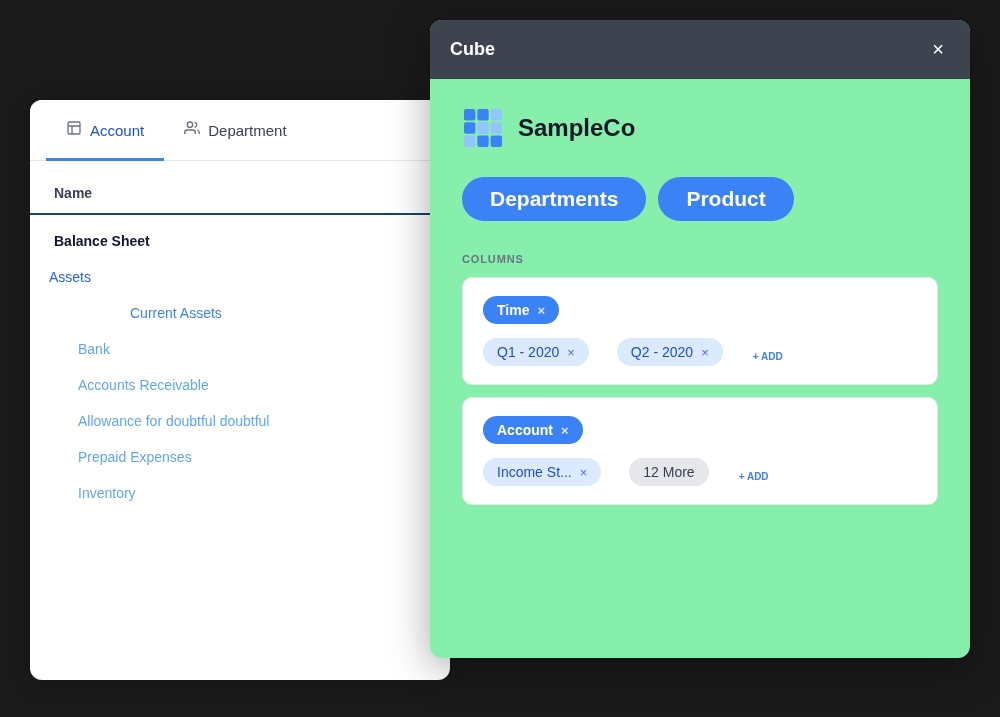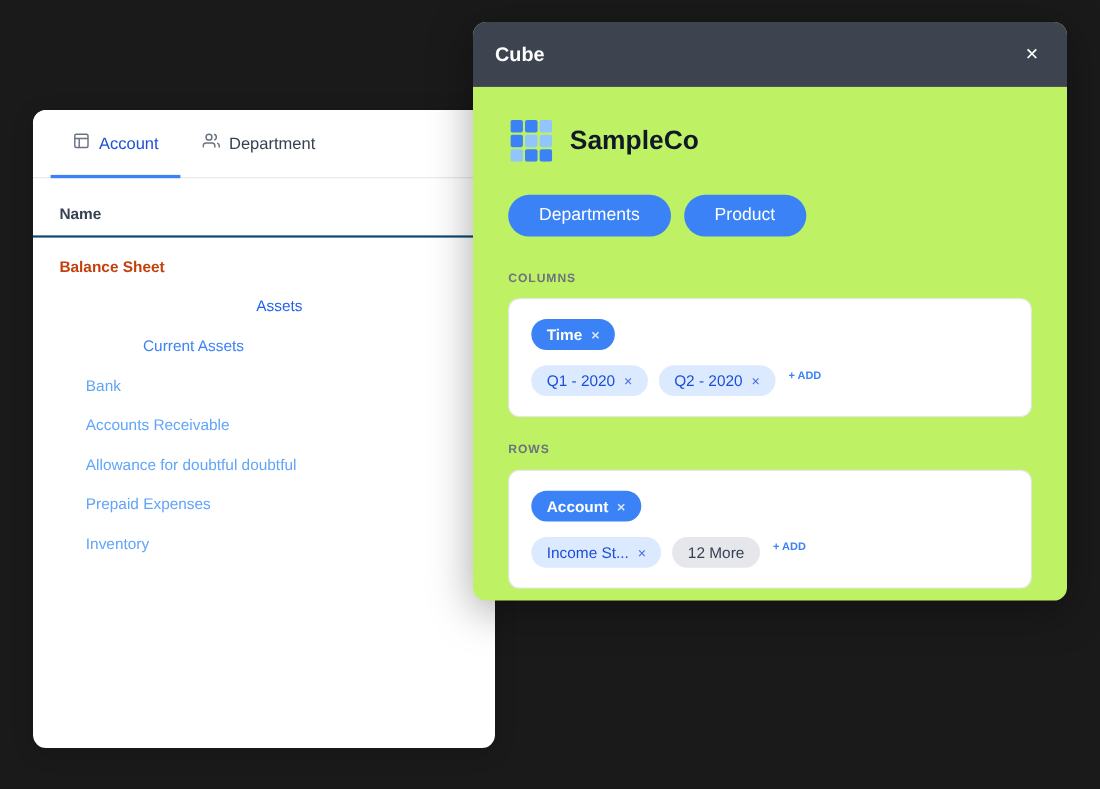--- a/index.html
+++ b/index.html
@@ -69,33 +69,33 @@
     .bg-list {
       padding: 8px 0;
     }
 
     .bg-list-item {
       padding: 10px 24px;
       font-size: 14px;
       cursor: pointer;
     }
 
-    .bg-list-item.level-0 { color: #c2410c; font-weight: 600; }
-    .bg-list-item.level-1 { color: #2563eb; padding-left: 52px; text-align: center; }
+    .bg-list-item.level-0 { color: #0f172a; font-weight: 600; }
+    .bg-list-item.level-1 { color: #2563eb; padding-left: 19px; }
     .bg-list-item.level-2 { color: #3b82f6; padding-left: 100px; }
     .bg-list-item.level-3 { color: #60a5fa; padding-left: 48px; }
 
     
     .modal {
       position: absolute;
       left: 430px;
       top: 20px;
       width: 540px;
-      height: 526px;
-      background: #bef264;
+      height: 638px;
+      background: #86efac;
       border-radius: 12px;
       box-shadow: 0 8px 40px rgba(0,0,0,0.35);
       overflow: hidden;
       display: flex;
       flex-direction: column;
     }
 
     .modal-header {
       background: #3d4450;
       color: #fff;
@@ -159,42 +159,42 @@
     .dimension-buttons {
       display: flex;
       gap: 12px;
       margin-bottom: 32px;
     }
 
     .dim-btn {
       padding: 10px 28px;
       border-radius: 50px;
       border: none;
-      font-size: 16px;
-      font-weight: 400;
+      font-size: 21px;
+      font-weight: 700;
       cursor: pointer;
       color: #fff;
       background: #3b82f6;
     }
 
     
     .section-label {
       font-size: 11px;
       font-weight: 700;
       letter-spacing: 0.08em;
       color: #6b7280;
       text-transform: uppercase;
       margin-bottom: 12px;
     }
 
     .tag-box {
       border: 1px solid #e5e7eb;
       border-radius: 10px;
       padding: 18px 20px;
-      margin-bottom: 24px;
+      margin-bottom: 12px;
       background: #fff;
     }
 
     
     .tag-row-main {
       display: flex;
       align-items: center;
       gap: 10px;
       margin-bottom: 14px;
     }
@@ -227,22 +227,22 @@
       font-weight: 500;
     }
 
     .tag-x {
       font-size: 13px;
       opacity: 0.8;
     }
 
     .tag-sub-row {
       display: flex;
-      align-items: flex-start;
-      gap: 10px;
+      align-items: flex-end;
+      gap: 28px;
       flex-wrap: wrap;
     }
 
     .add-btn {
       background: none;
       border: none;
       color: #3b82f6;
       font-size: 10px;
       font-weight: 600;
       cursor: pointer;
@@ -334,21 +334,20 @@
           <span class="tag-x">×</span>
         </span>
         <span class="tag-pill light-blue">
           <span>Q2 - 2020</span>
           <span class="tag-x">×</span>
         </span>
         <button class="add-btn">+ ADD</button>
       </div>
     </div>
 
-    <div class="section-label">ROWS</div>
     <div class="tag-box">
       <div class="tag-row-main">
         <span class="tag-pill blue">
           <span>Account</span>
           <span class="tag-x">×</span>
         </span>
       </div>
       <div class="tag-sub-row">
         <span class="tag-pill light-blue">
           <span>Income St...</span>

